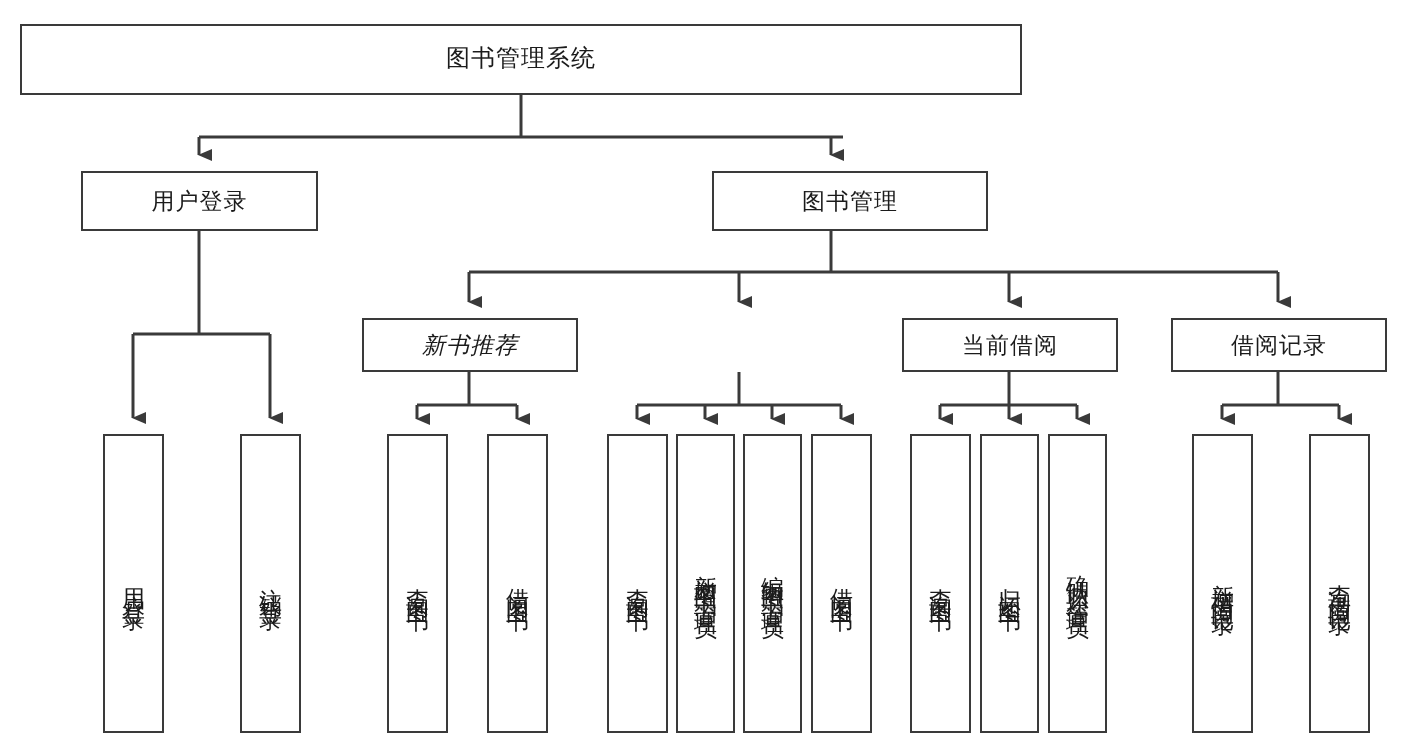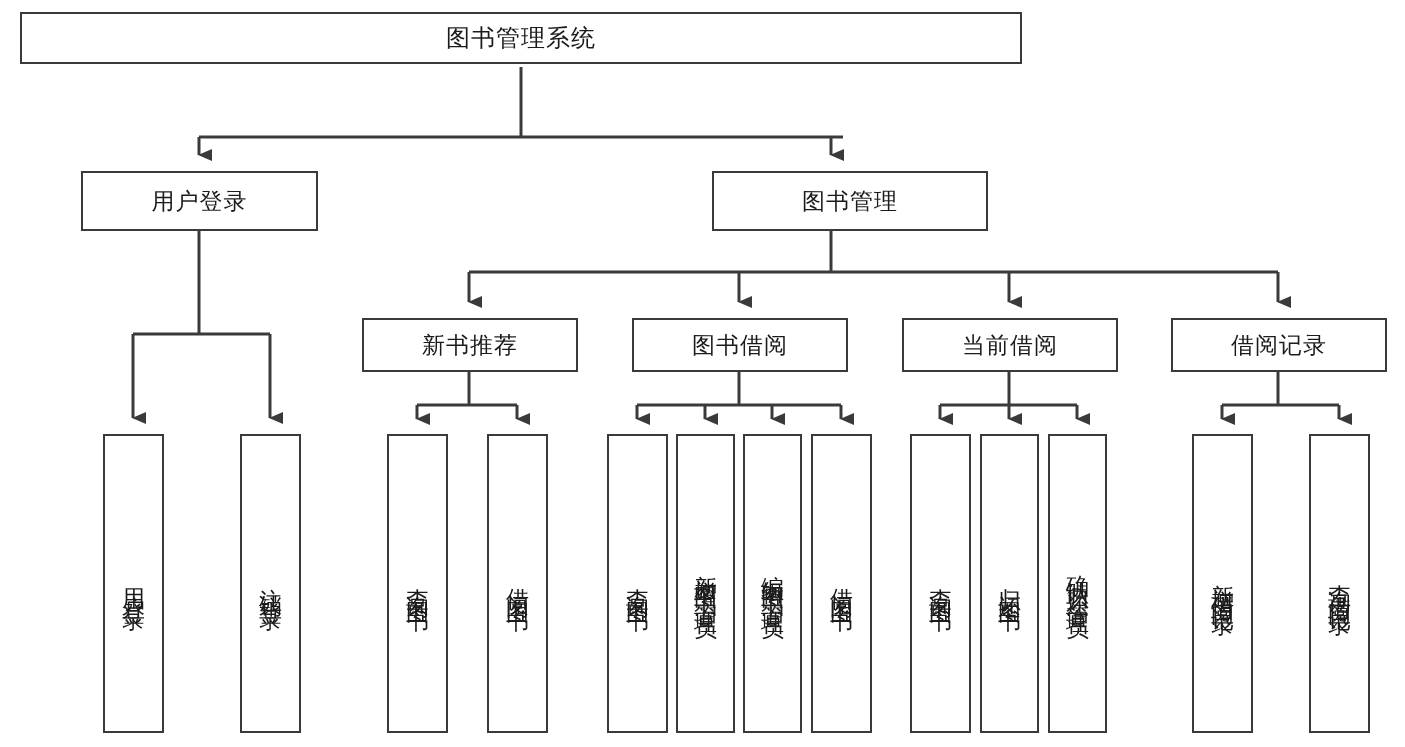--- a/index.html
+++ b/index.html
@@ -124,39 +124,36 @@
       <path d="M 1009 405 L 1009 419" marker-end="url(#arrow)"></path>
       <path d="M 1077 405 L 1077 419" marker-end="url(#arrow)"></path>
 
       <path d="M 1278 372 L 1278 405"></path>
       <path d="M 1222 405 L 1339 405"></path>
       <path d="M 1222 405 L 1222 419" marker-end="url(#arrow)"></path>
       <path d="M 1339 405 L 1339 419" marker-end="url(#arrow)"></path>
     </g>
   </svg>
 
-  <div class="node root horiz" style="left:20px; top:12px; width:1002px; height:52px;">
+  <div class="node root horiz" style="left:20px; top:24px; width:1002px; height:71px;font-family:Liberation Mono, monospace;">
     <span class="label">图书管理系统</span>
   </div>
 
   <div class="node horiz" style="left:81px; top:171px; width:237px; height:60px;">
     <span class="label">用户登录</span>
   </div>
 
   <div class="node horiz" style="left:712px; top:171px; width:276px; height:60px;">
     <span class="label">图书管理</span>
   </div>
 
-  <div class="node horiz" style="left:362px; top:318px; width:216px; height:54px;">
+  <div class="node horiz" style="left:362px; top:318px; width:216px; height:54px;font-style:italic;">
     <span class="label">新书推荐</span>
   </div>
 
-  <div class="node horiz" style="left:632px; top:318px; width:216px; height:54px;">
-    <span class="label">图书借阅</span>
-  </div>
 
   <div class="node horiz" style="left:902px; top:318px; width:216px; height:54px;">
     <span class="label">当前借阅</span>
   </div>
 
   <div class="node horiz" style="left:1171px; top:318px; width:216px; height:54px;">
     <span class="label">借阅记录</span>
   </div>
 
   <div class="node vert" style="left:103px; top:434px; width:61px; height:299px;">

